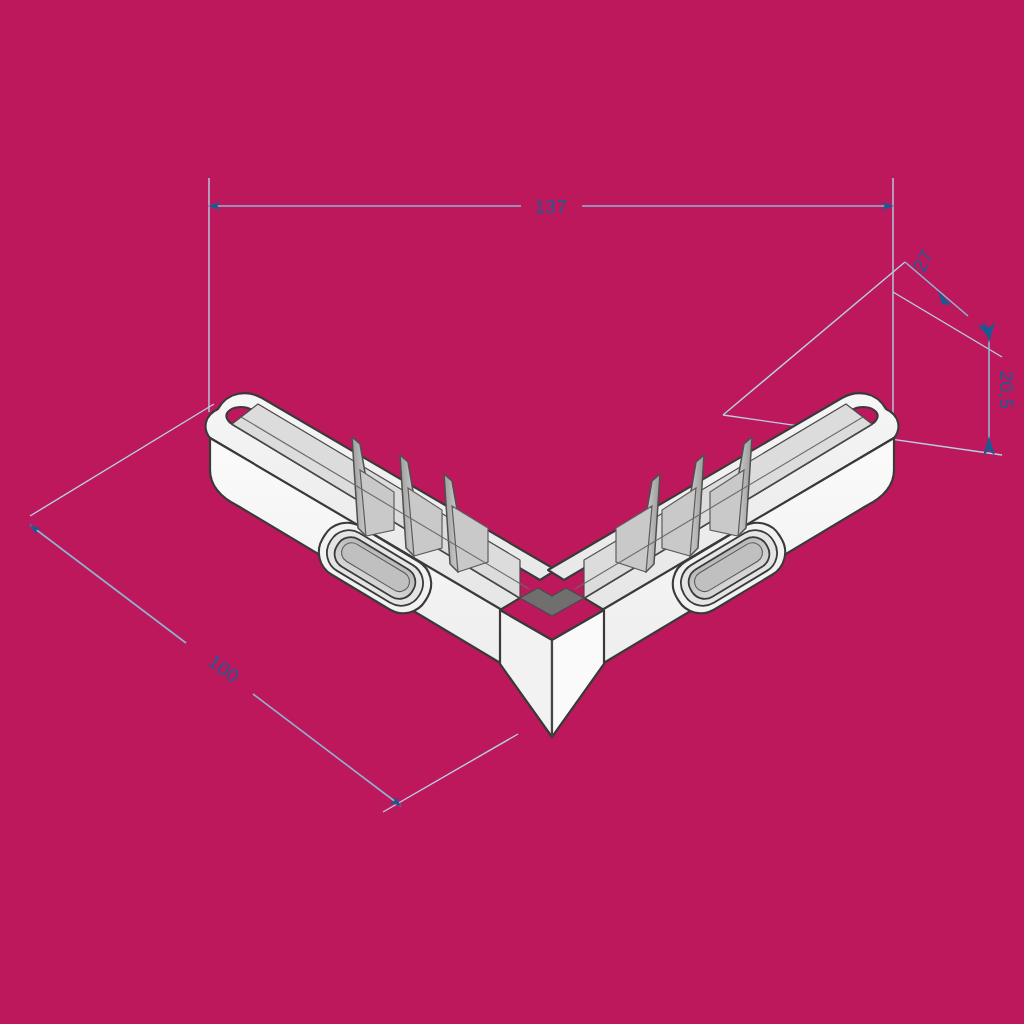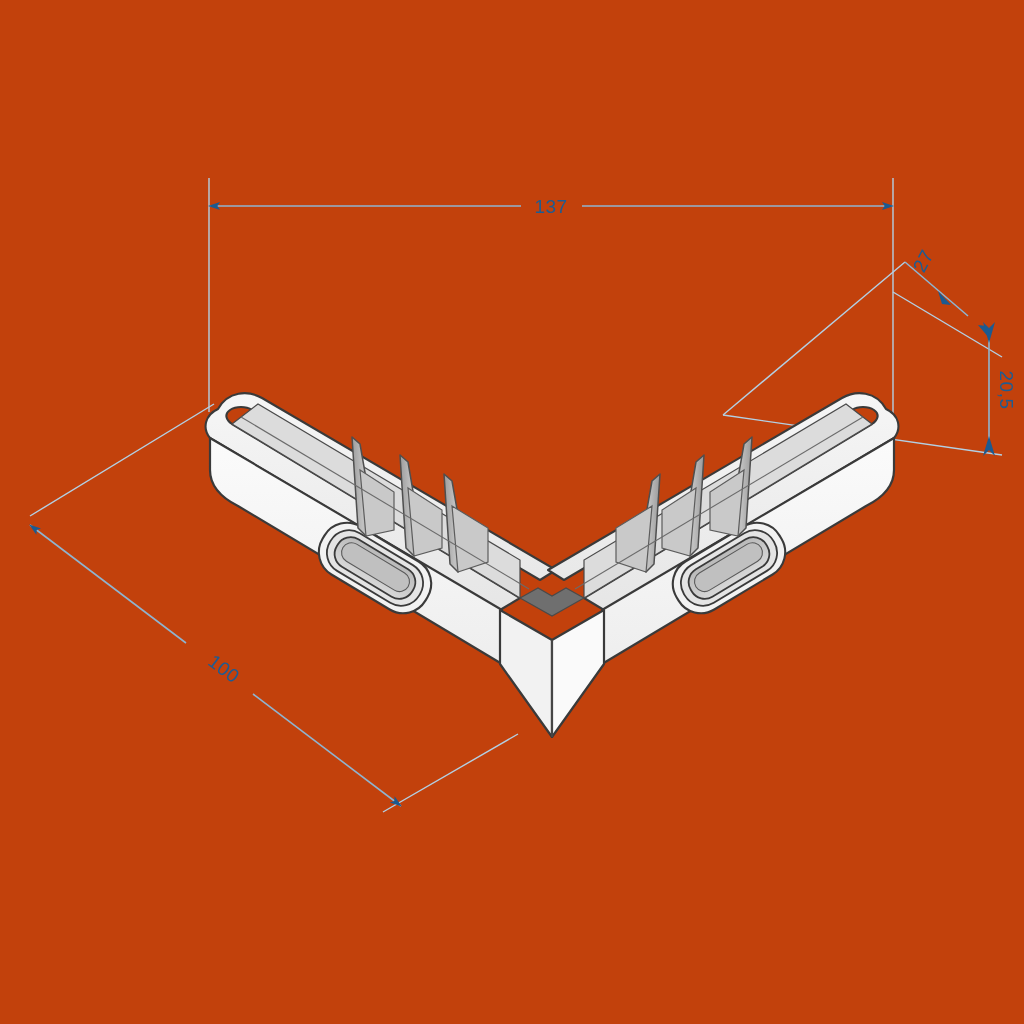--- a/index.html
+++ b/index.html
@@ -1,18 +1,18 @@
 <!DOCTYPE html>
 <html><head>
 <meta charset="utf-8">
 <style>
   html,body{margin:0;padding:0;background:#ffffff;}
   body{width:1024px;height:1024px;overflow:hidden;
        font-family:"Liberation Sans",sans-serif;}
-  #stage{position:relative;width:1024px;height:1024px;background:#c2410c;}
+  #stage{position:relative;width:1024px;height:1024px;background:#be185d;}
   svg{display:block;}
   .dimtext{font-family:"Liberation Sans",sans-serif;font-size:19px;fill:#1d5c93;
            font-weight:400;letter-spacing:0.5px;}
 </style>
 </head>
 <body>
 
 <div id="stage">
 
 <svg width="1024" height="1024" viewBox="0 0 1024 1024">

